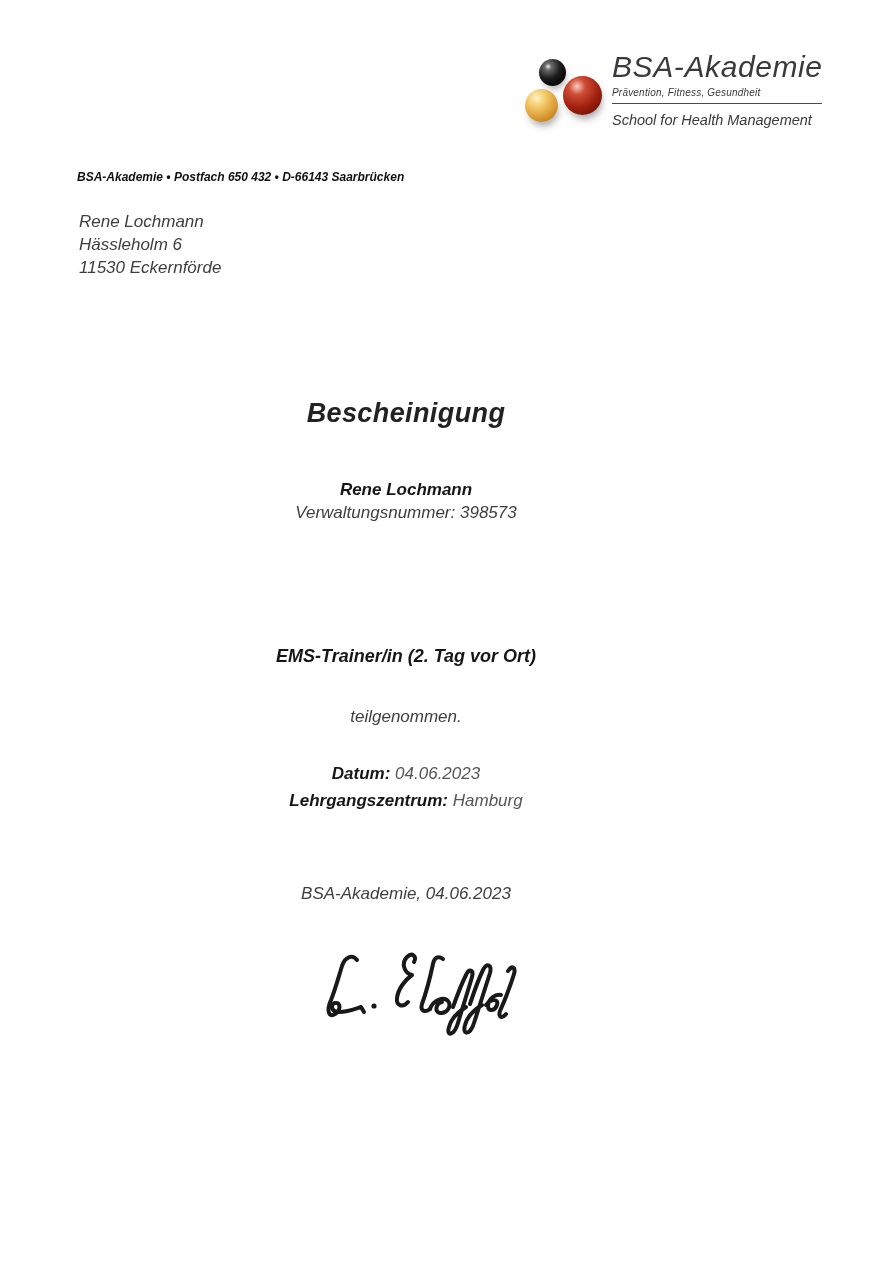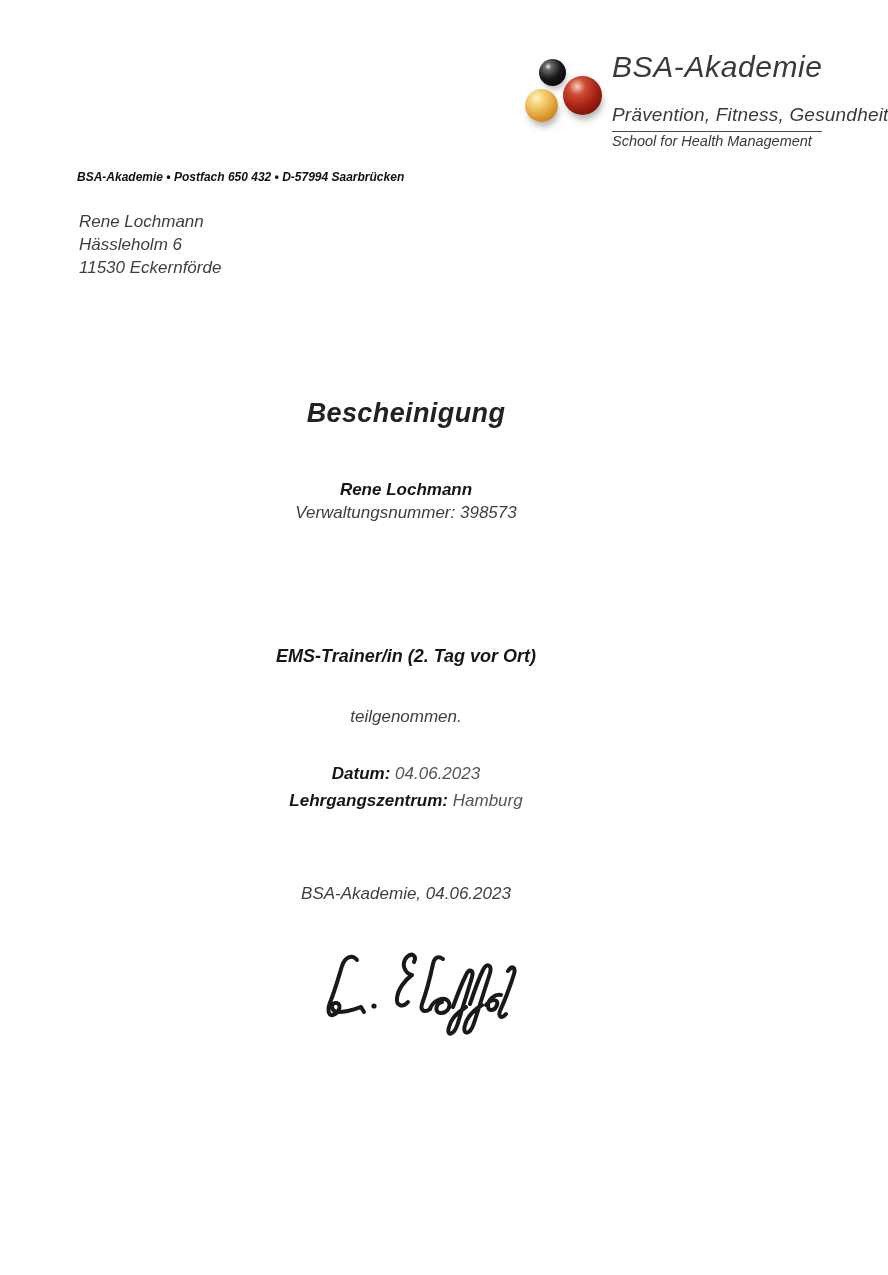--- a/index.html
+++ b/index.html
@@ -28,23 +28,23 @@
     background:radial-gradient(circle at 36% 27%, #f5cfc2 0%, #cf4c35 22%, #a1200f 56%, #560b05 100%);
     box-shadow:2px 6px 7px -2px rgba(90,90,90,.5);
   }
   .sphere-gold {
     left:8px; top:41px; width:33px; height:33px; z-index:3;
     background:radial-gradient(circle at 35% 27%, #fdf3c2 0%, #f3c767 30%, #d6952d 66%, #a76b1a 100%);
     box-shadow:2px 6px 7px -2px rgba(90,90,90,.5);
   }
   .logo-text { position:absolute; left:95px; top:4px; width:210px; color:#3a3a3a; }
   .logo-title { font-size:30px; line-height:1.02; letter-spacing:.6px; white-space:nowrap; }
-  .logo-subtitle { font-size:19px; margin-top:21px; letter-spacing:.2px; white-space:nowrap; }
+  .logo-subtitle { font-size:10px; margin-top:4px; letter-spacing:.2px; white-space:nowrap; }
   .logo-divider { border:0; border-top:1.5px solid #4a4a4a; margin:5px 0 0 0; width:210px; }
-  .logo-tagline { font-size:14.5px; margin-top:1px; white-space:nowrap; }
+  .logo-tagline { font-size:14.5px; margin-top:8px; white-space:nowrap; }
 
   
   .sender-line {
     position:absolute; left:77px; top:170px;
     font-size:12px; font-weight:bold; color:#101010; white-space:nowrap;
   }
   .address { position:absolute; left:79px; top:210px; font-size:17px; line-height:23px; color:#3e3e3e; }
 
   
   .cline, .cblock, .title {
@@ -77,21 +77,21 @@
       <span class="sphere sphere-gold"></span>
     </div>
     <div class="logo-text">
       <div class="logo-title">BSA-Akademie</div>
       <div class="logo-subtitle">Prävention, Fitness, Gesundheit</div>
       <hr class="logo-divider">
       <div class="logo-tagline">School for Health Management</div>
     </div>
   </div>
 
-  <div class="sender-line">BSA-Akademie • Postfach 650 432 • D-57994 Saarbrücken</div>
+  <div class="sender-line">BSA-Akademie • Postfach 650 432 • D-66143 Saarbrücken</div>
 
   <div class="address">
     <div>Rene Lochmann</div>
     <div>Hässleholm 6</div>
     <div>11530 Eckernförde</div>
   </div>
 
   <h1 class="title">Bescheinigung</h1>
 
   <div class="cblock name-block">

